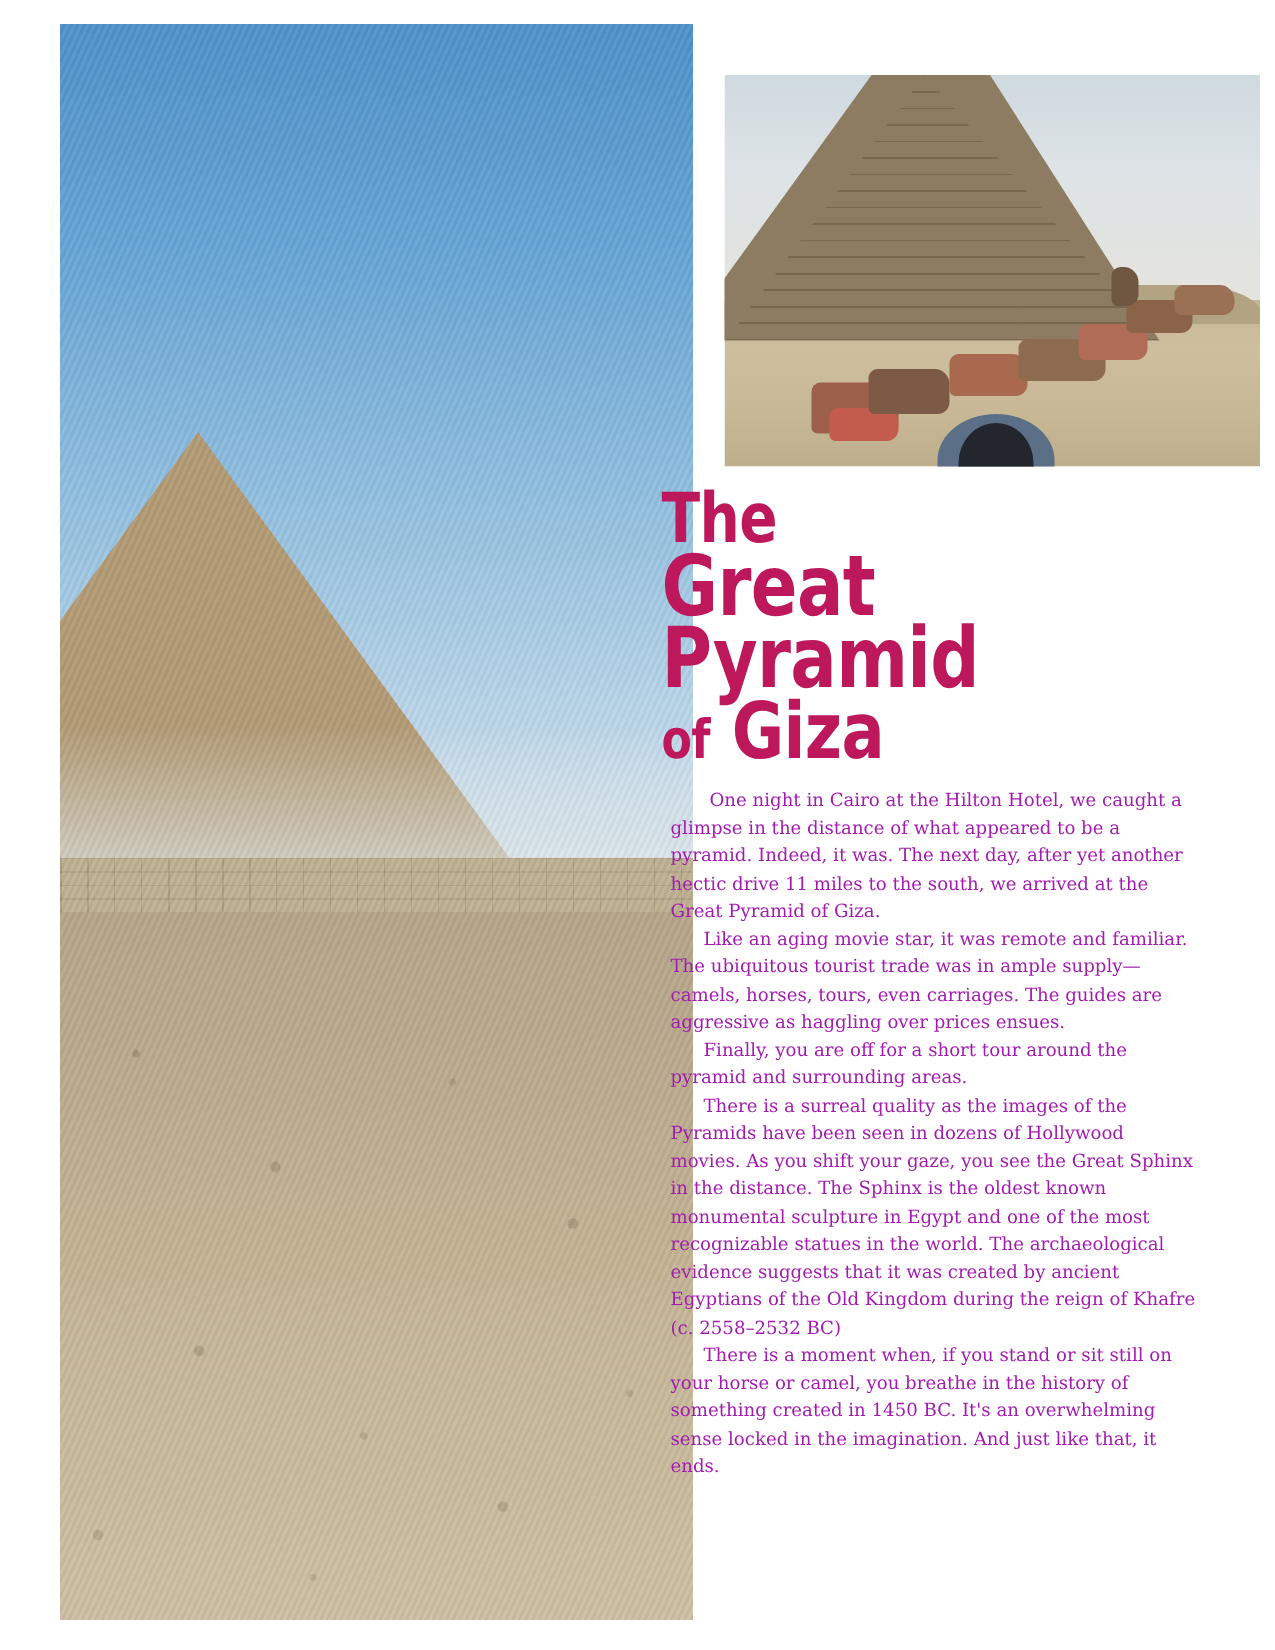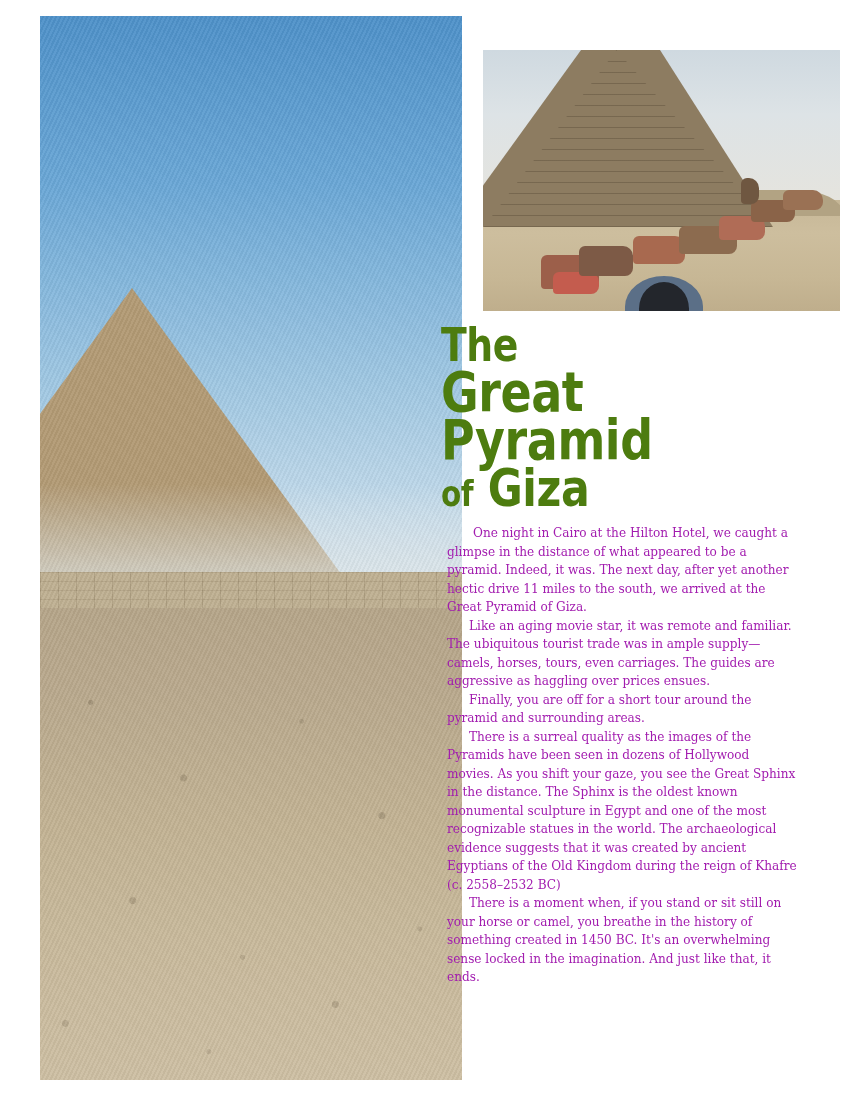--- a/index.html
+++ b/index.html
@@ -161,21 +161,21 @@
     background: #23262c;
     border-radius: 50% 50% 0 0 / 70% 70% 0 0;
   }
 
   
   .headline {
     position: absolute;
     left: 441px;
     top: 305px;
     width: 362px;
-    color: #4d7c0f;
+    color: #be185d;
     font-family: "DejaVu Sans", sans-serif;
     font-weight: bold;
     letter-spacing: -0.5px;
     line-height: 0.86;
   }
   .hl-1 { font-size: 46px; display: block; transform: scaleX(0.82); transform-origin: left center; }
   .hl-2 { font-size: 56px; display: block; transform: scaleX(0.82); transform-origin: left center; margin-top: 2px; }
   .hl-3 { font-size: 52px; display: block; transform: scaleX(0.82); transform-origin: left center; margin-top: 2px; }
   .hl-of { font-size: 36px; }
 

